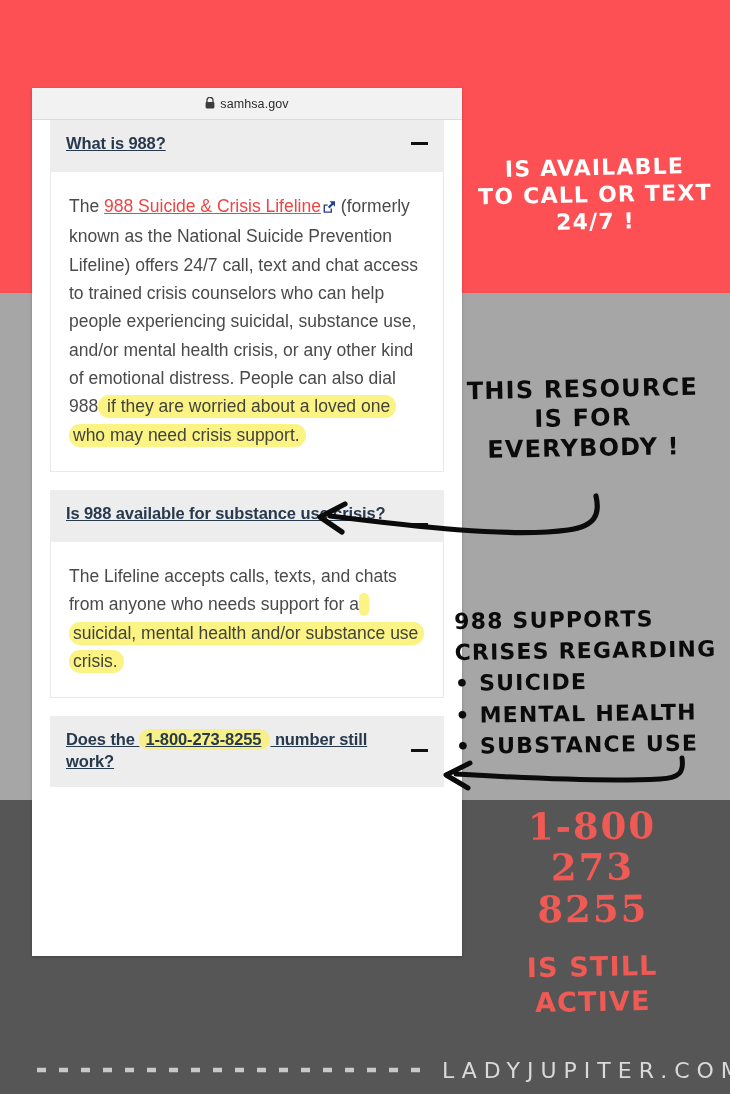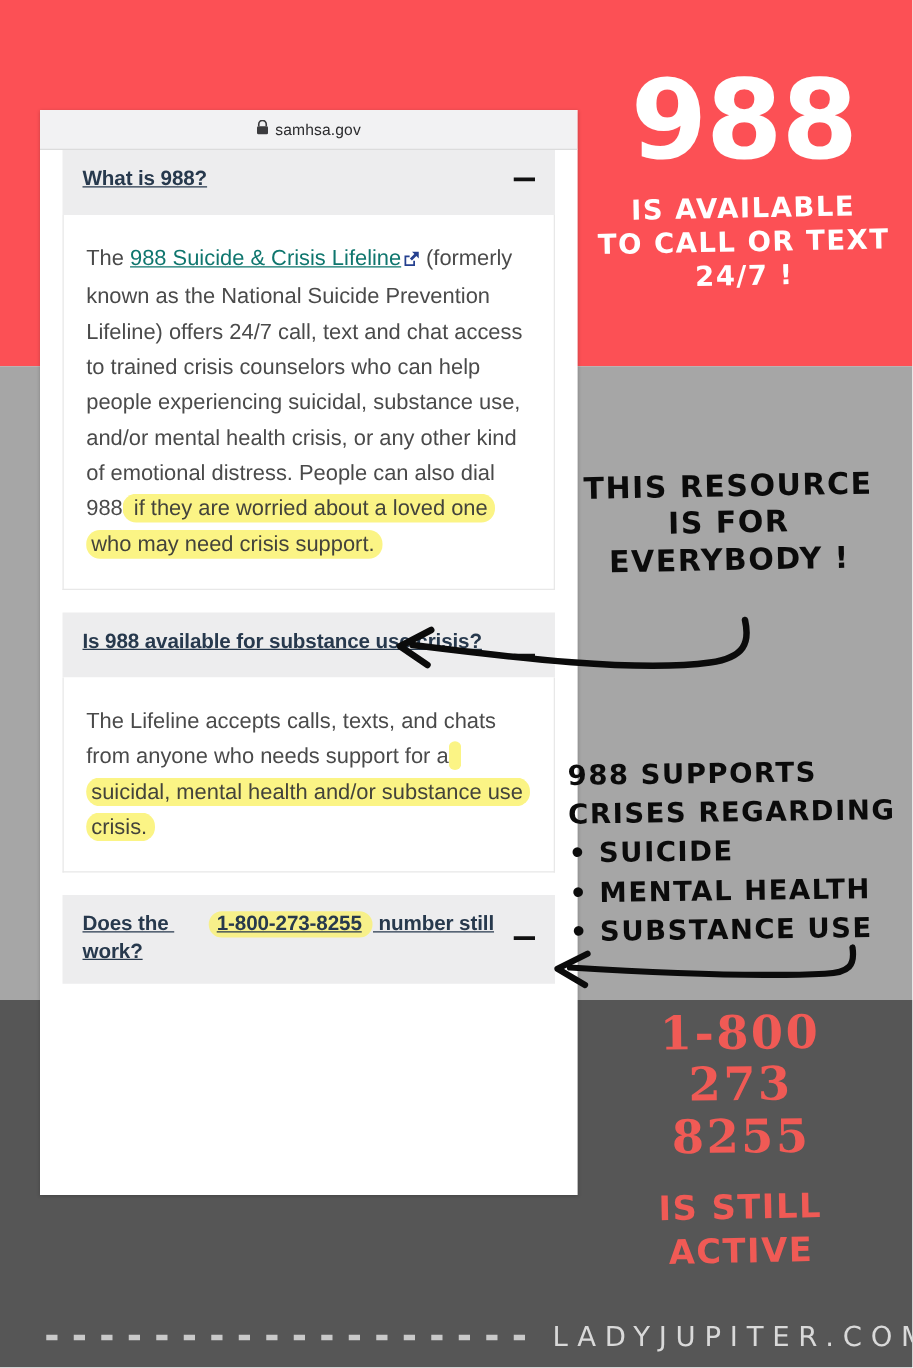--- a/index.html
+++ b/index.html
@@ -74,39 +74,38 @@
     border: 1px solid #e8e8e8;
     border-top: none;
     padding: 20px 18px 22px 18px;
   }
   .acc-body p {
     font-size: 17.5px;
     line-height: 1.62;
     color: #4a4a4a;
   }
   a.extlink {
-    color: #0f766e;
+    color: #ef4444;
   }
   .ext-icon { display: inline-block; vertical-align: -2px; margin-left: 1px; }
 
   
   .hl {
     background: #fbf485;
     border-radius: 11px;
     padding: 1px 6px 2px 4px;
     box-decoration-break: clone;
     -webkit-box-decoration-break: clone;
     color: #43433b;
   }
   .hl-bold {
     background: #f7f08a;
     border-radius: 11px;
     padding: 1px 9px 2px 6px;
     color: #27394d;
-    margin-left: 28px;
   }
 
   
   .hand {
     position: absolute;
     font-family: "DejaVu Sans", sans-serif;
     font-weight: bold;
     letter-spacing: 1.2px;
     line-height: 1.22;
     text-align: center;
@@ -222,21 +221,20 @@
       <div class="acc">
         <div class="acc-head two-line">
           <span class="acc-title"><span>Does the </span><span class="hl-bold">1-800-273-8255</span><span> number still work?</span></span>
           <span class="minus"></span>
         </div>
       </div>
 
     </div>
   </div>
 
-  <div id="big988">988</div>
   <div class="hand" id="note-247">IS  AVAILABLE
 TO CALL OR TEXT
 24/7 !</div>
   <div class="hand" id="note-everybody">THIS RESOURCE
 IS FOR
 EVERYBODY !</div>
   <div class="hand" id="note-supports">988 SUPPORTS
 CRISES REGARDING
 • SUICIDE
 • MENTAL HEALTH

